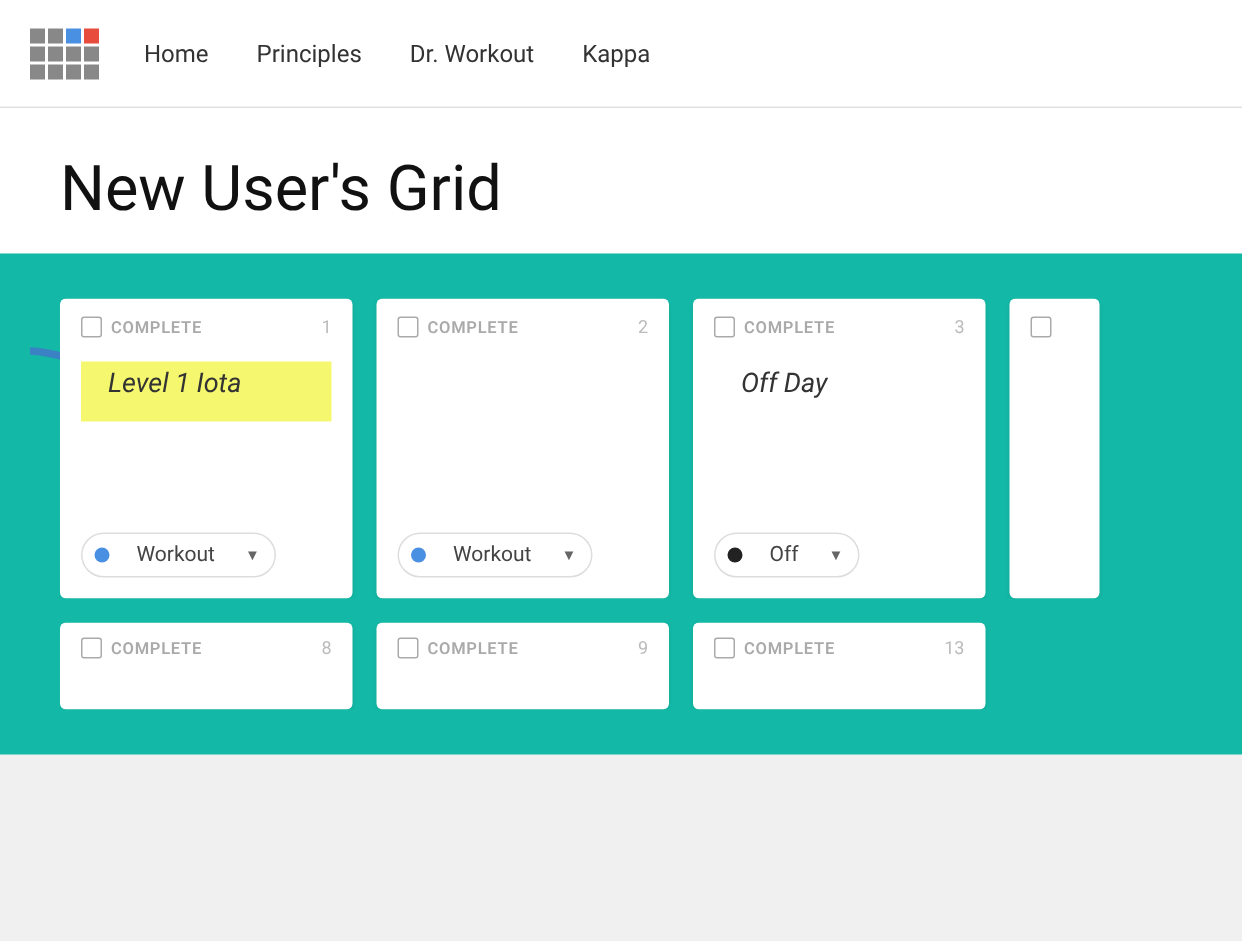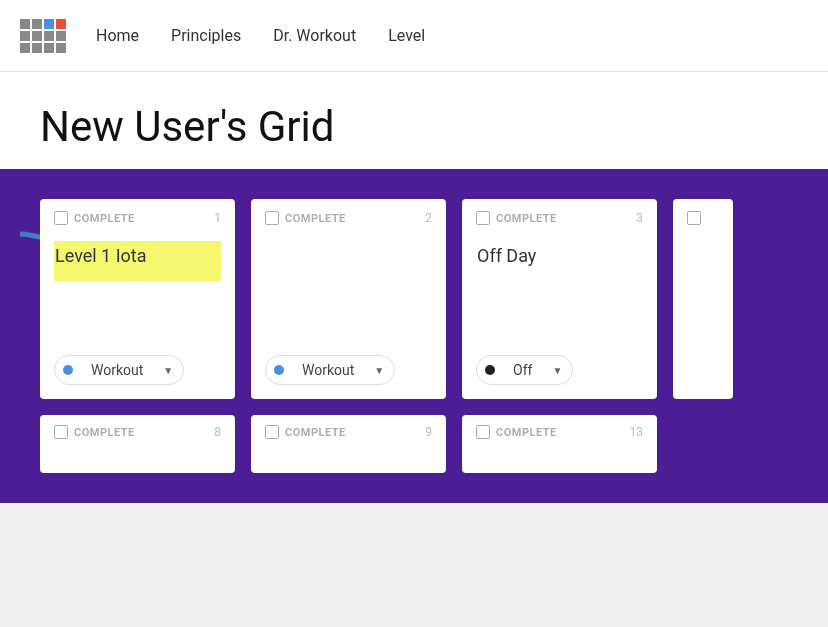--- a/index.html
+++ b/index.html
@@ -55,21 +55,21 @@
       margin-bottom: 0;
     }
     .page-title {
       font-size: 42px;
       font-weight: 400;
       color: #111;
     }
 
     
     .grid-area {
-      background: #4c1d95;
+      background: #14b8a6;
       padding: 30px 40px;
       position: relative;
     }
 
     
     .arrow-container {
       position: absolute;
       left: 0px;
       top: 55px;
       width: 160px;
@@ -131,22 +131,23 @@
       font-size: 12px;
       color: #bbb;
       font-weight: 400;
     }
 
     .card-title {
       font-size: 18px;
       color: #333;
       font-weight: 400;
       margin-bottom: auto;
-      padding: 4px 1px;
+      padding: 4px 18px;
       min-height: 40px;
+      font-style: italic;
     }
 
     .card-title.highlighted {
       background: #f5f76e;
     }
 
     .card-spacer {
       flex: 1;
     }
 
@@ -230,21 +231,21 @@
     <div class="logo-cell" style="background:#888"></div>
     <div class="logo-cell" style="background:#888"></div>
     <div class="logo-cell" style="background:#888"></div>
     <div class="logo-cell" style="background:#888"></div>
     <div class="logo-cell" style="background:#888"></div>
   </div>
   <ul class="nav-links">
     <li><a>Home</a></li>
     <li><a>Principles</a></li>
     <li><a>Dr. Workout</a></li>
-    <li><a>Level</a></li>
+    <li><a>Kappa</a></li>
   </ul>
 </nav>
 
 <div class="main-content">
 
   <div class="page-title-section">
     <h1 class="page-title">New User's Grid</h1>
   </div>
 
   <div class="grid-area">

